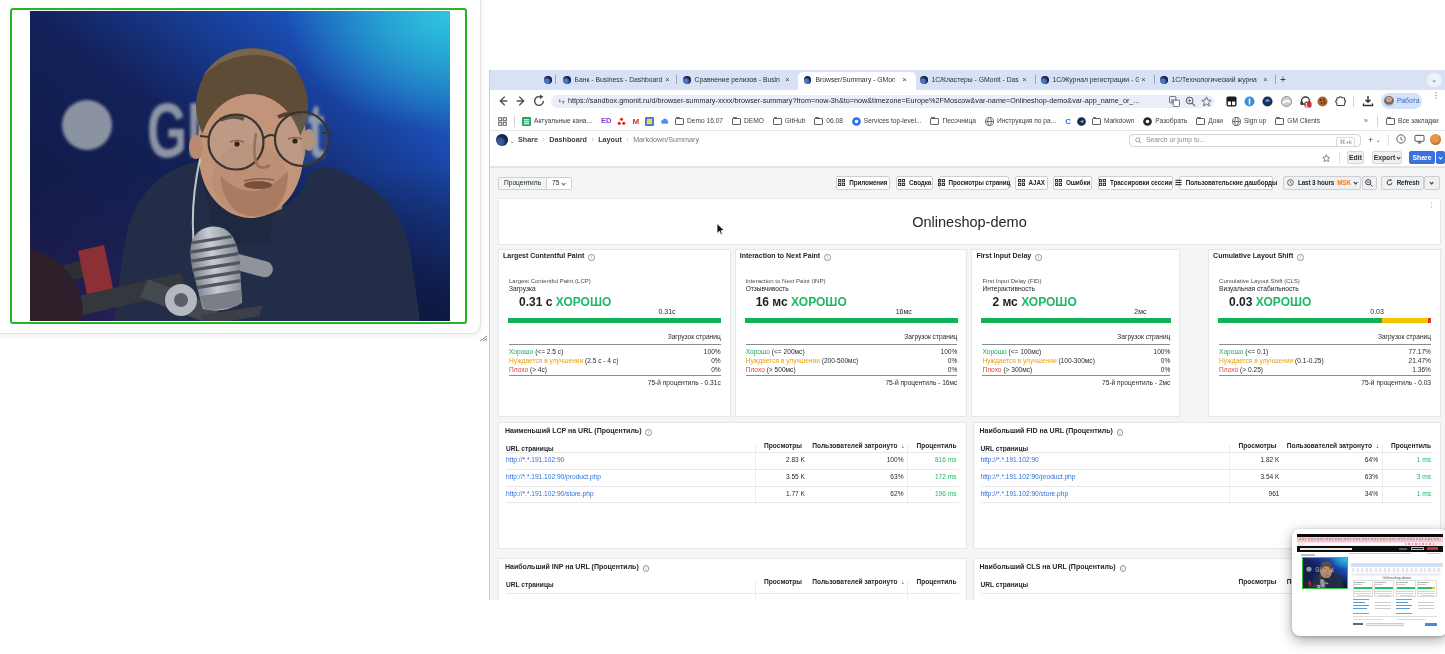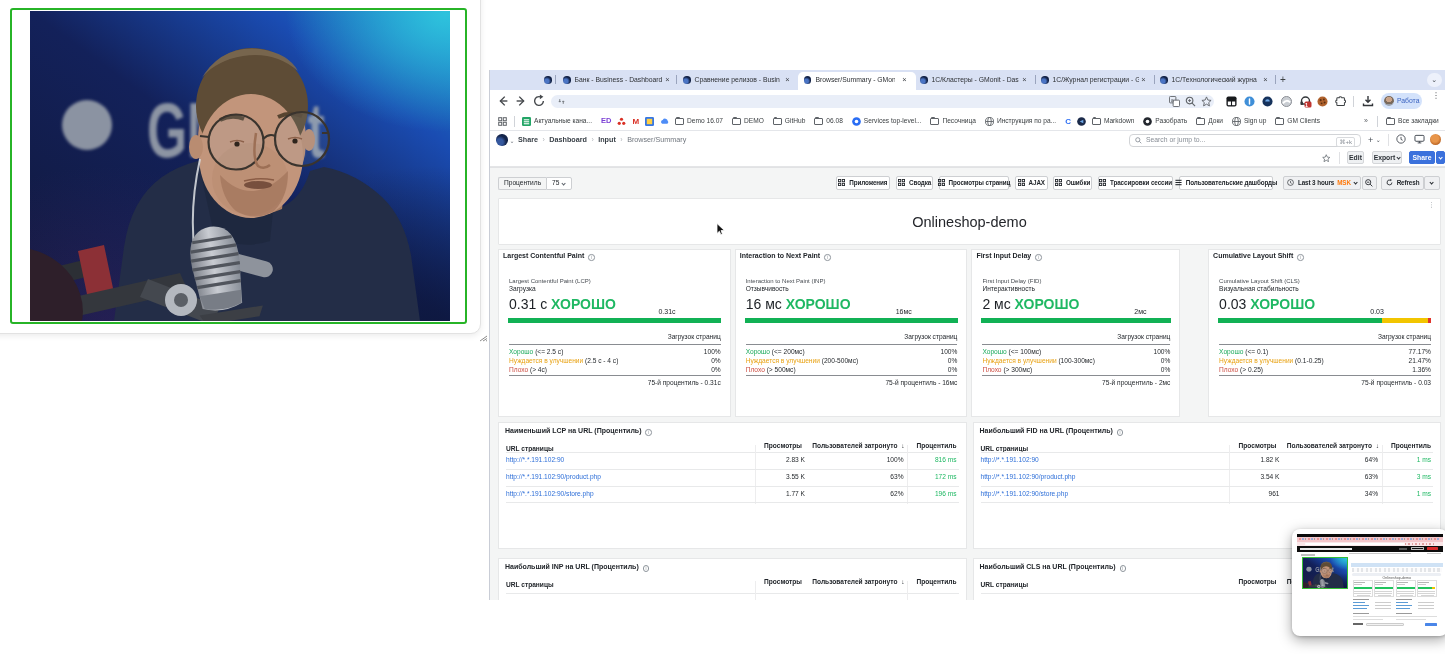--- a/index.html
+++ b/index.html
@@ -46,21 +46,21 @@
 .pnl{position:absolute;background:#fff;border:1px solid #e6e7e8;border-radius:1px}
 .ptitle{font-size:7px;font-weight:700;color:#22262b;white-space:nowrap}
 .info{display:inline-block;width:6.5px;height:6.5px;border:0.9px solid #8e959c;border-radius:50%;color:#8e959c;font-size:4.5px;line-height:6px;text-align:center;vertical-align:-1px}
 .fbtn{position:absolute;top:8px;height:14px;background:#fff;border:1px solid #cdcfd2;border-radius:2px;display:flex;align-items:center;justify-content:center;font-size:6.3px;font-weight:700;color:#22262b;white-space:nowrap;letter-spacing:-0.1px}
 .gicon{width:7px;height:7px;margin-right:4px;flex:0 0 auto}
 
 .card{position:absolute;top:81.5px;height:168px;background:#fff;border:1px solid #e6e7e8}
 .chead{position:absolute;left:4px;top:2px}
 .c1{position:absolute;left:10px;top:27.5px;font-size:6px;color:#464b51}
 .c2{position:absolute;left:10px;top:35px;font-size:6.6px;color:#22262b}
-.cval{position:absolute;left:10px;top:45.5px;font-size:14px;font-weight:400;color:#1c2025}
+.cval{position:absolute;left:20px;top:45.5px;font-size:12px;font-weight:700;color:#1c2025}
 .cval b{color:#1fb863}
 .blabel{position:absolute;top:58px;width:40px;text-align:center;font-size:7px;color:#1c2025}
 .cbar{position:absolute;left:9px;top:67.5px;right:8.5px;height:5.5px;background:#11b155}
 .loads{position:absolute;right:9px;top:82.5px;font-size:6.6px;color:#22262b}
 .divid{position:absolute;left:10px;right:9px;height:1px;background:#898c91}
 .crow{position:absolute;left:10px;right:9px;font-size:6.6px;color:#1f2327}
 .crow .v{position:absolute;right:0;top:0}
 .good{color:#1aa95b}.warn{color:#e8a213}.bad{color:#cc4b40}
 .cfoot{position:absolute;right:9px;top:129px;font-size:6.6px;color:#1f2327}
 
@@ -230,20 +230,21 @@
           <line x1="3" y1="8" x2="11" y2="8" stroke="#45484c" stroke-width="1.6"></line>
         </svg>
   <svg class="navic" style="left:42px" viewBox="0 0 16 16">
           <path d="M13 8 A5 5 0 1 1 9.5 3.2" stroke="#45484c" stroke-width="1.6" fill="none"></path>
           <path d="M9 0.5 L13 3.2 L9 6 Z" fill="#45484c"></path>
         </svg>
   <div id="urlpill">
     <svg style="position:absolute;left:7px;top:3px" width="7" height="7" viewBox="0 0 12 12">
             <path d="M3 2 L3 7 M1.5 5.5 L3 7 L4.5 5.5 M9 10 L9 5 M7.5 6.5 L9 5 L10.5 6.5" stroke="#5f6368" stroke-width="1.4" fill="none"></path>
           </svg>
+    <span id="urltxt">https://sandbox.gmonit.ru/d/browser-summary-xxxx/browser-summary?from=now-3h&amp;to=now&amp;timezone=Europe%2FMoscow&amp;var-name=Onlineshop-demo&amp;var-app_name_or_...</span>
   </div>
   <svg class="toolic" style="left:679px" viewBox="0 0 12 12">
           <rect x="0.5" y="0.5" width="7" height="7" rx="1" fill="none" stroke="#5f6368"></rect>
           <rect x="4.5" y="4.5" width="7" height="7" rx="1" fill="#fff" stroke="#5f6368"></rect>
           <text x="2" y="6.5" font-size="6" fill="#5f6368">a</text>
         </svg>
   <svg class="toolic" style="left:695px" viewBox="0 0 12 12">
           <circle cx="5" cy="5" r="3.6" fill="none" stroke="#5f6368" stroke-width="1.2"></circle>
           <line x1="7.8" y1="7.8" x2="11" y2="11" stroke="#5f6368" stroke-width="1.2"></line>
           <line x1="3.4" y1="5" x2="6.6" y2="5" stroke="#5f6368" stroke-width="1"></line>
@@ -375,21 +376,21 @@
           </svg>Sign up</div>
   <div class="bm"><span class="folder"></span>GM Clients</div>
   <div style="position:absolute;left:874px;color:#5f6368;font-size:7px">»</div>
   <div style="position:absolute;left:887px;width:1px;height:11px;background:#d0d3d8"></div>
   <div class="bm" style="position:absolute;left:896px"><span class="folder"></span>Все закладки</div>
 </div>
 <div id="apph">
   <div style="position:absolute;left:6px;top:3px;width:11.5px;height:11.5px;border-radius:50%;background:radial-gradient(circle at 32% 68%,#35589e 0 28%,#14244a 55%)"></div>
   <div style="position:absolute;left:19.5px;top:6.5px;font-size:6px;color:#6a707a">⌄</div>
   <div style="position:absolute;left:28px;top:4.5px">
-    <span class="crumb">Share</span><span class="csep">›</span><span class="crumb">Dashboard</span><span class="csep">›</span><span class="crumb">Input</span><span class="csep">›</span><span class="crumbl">Browser/Summary</span>
+    <span class="crumb">Share</span><span class="csep">›</span><span class="crumb">Dashboard</span><span class="csep">›</span><span class="crumb">Layout</span><span class="csep">›</span><span class="crumbl">Markdown/Summary</span>
   </div>
   <div id="gsearch">
     <svg style="margin:0 4px 0 5px" width="7" height="7" viewBox="0 0 10 10">
             <circle cx="4" cy="4" r="3" fill="none" stroke="#878d95" stroke-width="1.2"></circle>
             <line x1="6.3" y1="6.3" x2="9" y2="9" stroke="#878d95" stroke-width="1.2"></line>
           </svg>
     Search or jump to...
     <span style="position:absolute;right:5px;top:2.5px;font-size:6px;color:#868c94;border:1px solid #d8dadd;border-radius:2px;padding:0.5px 2px">⌘+k</span>
   </div>
   <div style="position:absolute;left:878px;top:4px;font-size:9px;color:#4a5058">+ <span style="font-size:6px;vertical-align:1px">⌄</span></div>

